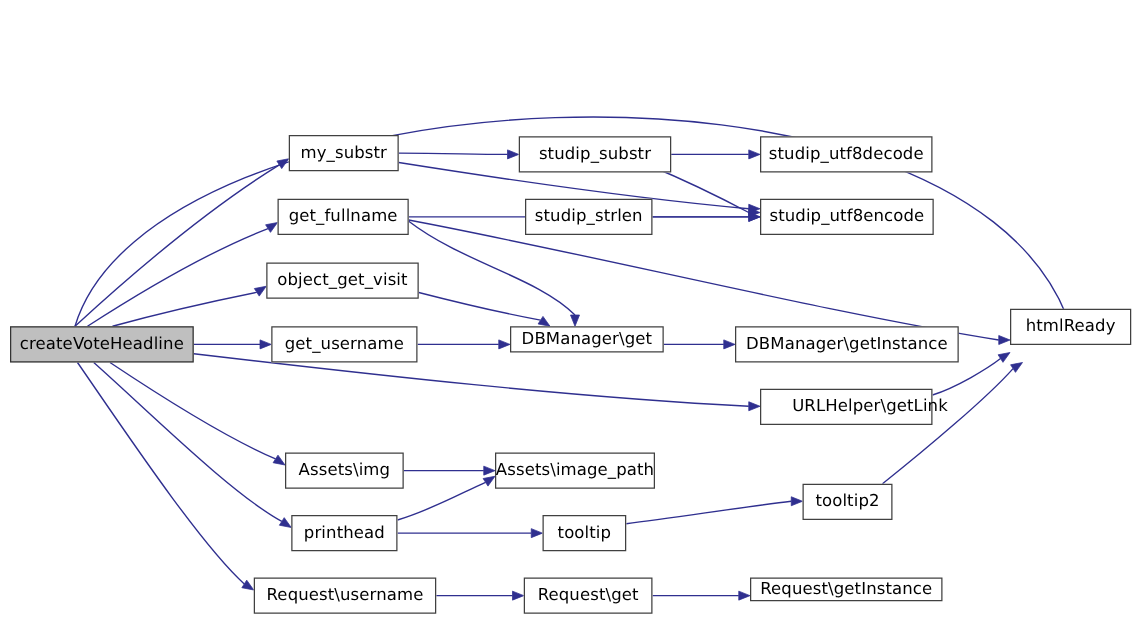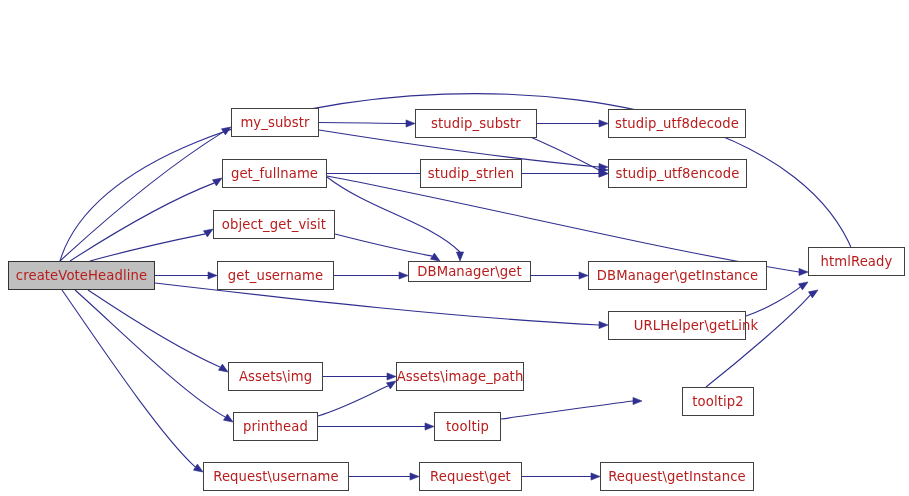--- a/index.html
+++ b/index.html
@@ -32,21 +32,21 @@
   .edge-head {
     fill: #2f2f8f;
     stroke: #2f2f8f;
     stroke-width: 0.6;
   }
   .node {
     position: absolute;
     box-sizing: border-box;
     border: 1px solid #404040;
     background: #ffffff;
-    color: #b91c1c;
+    color: #000000;
     font-size: 13.2px;
     line-height: 1;
     display: flex;
     align-items: center;
     justify-content: center;
     white-space: nowrap;
     letter-spacing: 0.1px;
   }
   .node.root {
     background: #bfbfbf;
@@ -167,23 +167,23 @@
       </div>
       <div class="node" style="left: 608px; top: 159px; width: 139px; height: 29px;">
         <span class="node-label">studip_utf8encode</span>
       </div>
       <div class="node" style="left: 588px; top: 261px; width: 179px; height: 29px;">
         <span class="node-label">DBManager\getInstance</span>
       </div>
       <div class="node" style="left: 608px; top: 311px; width: 138px; height: 29px; padding-left: 38px;">
         <span class="node-label">URLHelper\getLink</span>
       </div>
-      <div class="node" style="left: 642px; top: 387px; width: 72px; height: 29px; margin-left: 40px;">
+      <div class="node" style="left: 642px; top: 387px; width: 72px; height: 29px;">
         <span class="node-label">tooltip2</span>
       </div>
-      <div class="node" style="left: 600px; top: 462px; width: 154px; height: 29px;">
+      <div class="node" style="left: 600px; top: 462px; width: 154px; height: 19px;">
         <span class="node-label">Request\getInstance</span>
       </div>
       <div class="node" style="left: 808px; top: 247px; width: 97px; height: 29px; justify-content: center;">
         <span class="node-label">htmlReady</span>
       </div>
     </div>
 </div>
 
 </body></html>

